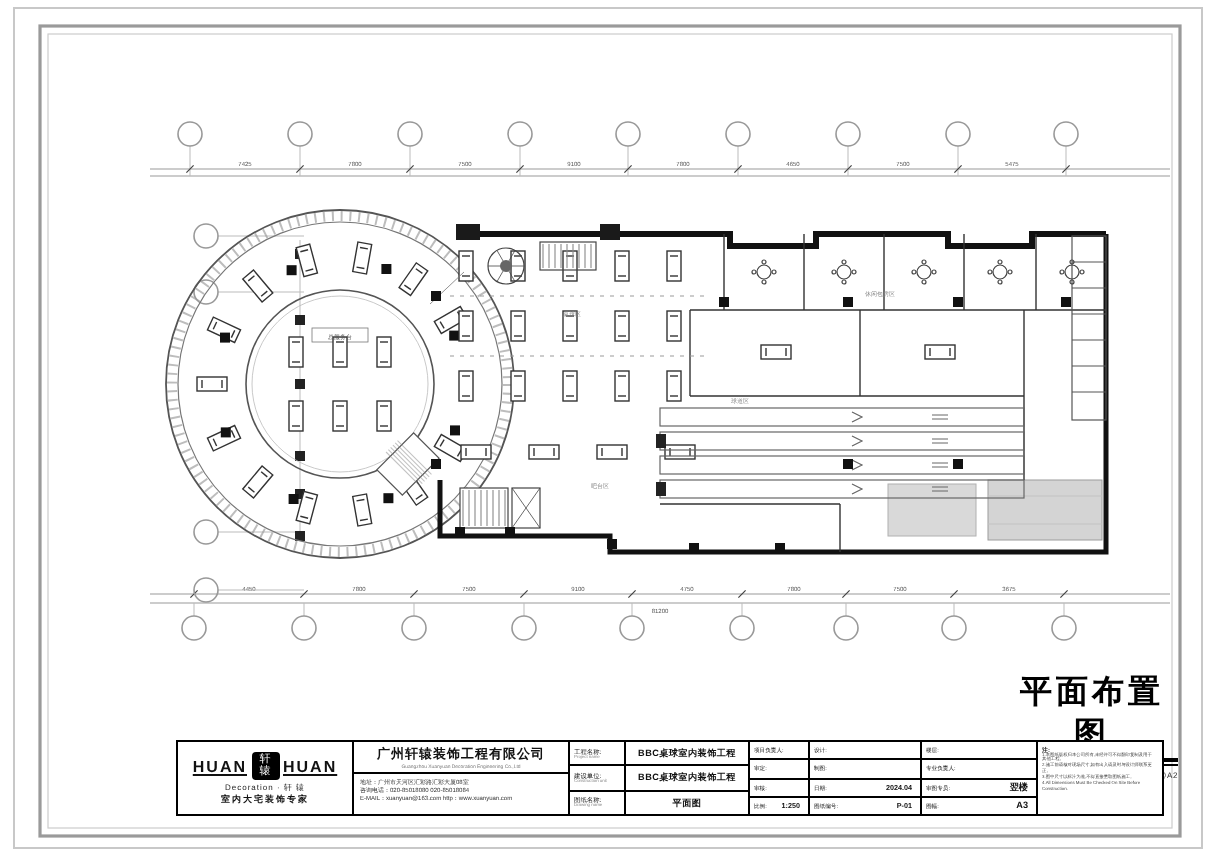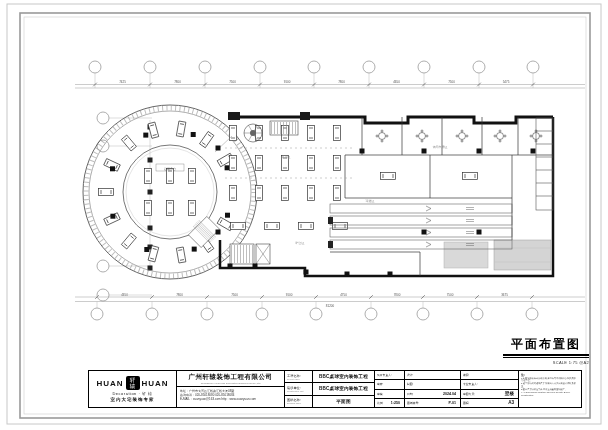--- a/index.html
+++ b/index.html
@@ -1,33 +1,33 @@
 <!DOCTYPE html>
 <html><head>
 <meta charset="utf-8">
 <style>
   html,body{margin:0;padding:0;background:#f5f5f4;}
   #sheet{position:relative;width:608px;height:430px;background:#fff;overflow:hidden;
          font-family:"Liberation Sans",sans-serif;color:#111;}
   svg text{font-family:"Liberation Sans",sans-serif;}
   
   .dtitle{position:absolute;left:503px;top:336px;width:86px;text-align:center;}
-  .dtitle .t{font-size:12px;font-weight:bold;letter-spacing:2px;color:#000;
+  .dtitle .t{font-size:16px;font-weight:bold;letter-spacing:2px;color:#000;
              border-bottom:2.5px solid #000;padding-bottom:1px;}
   .dtitle .hr2{height:1px;background:#000;margin-top:1px;}
   .dtitle .s{font-size:4px;color:#333;text-align:right;margin-top:1.5px;letter-spacing:.3px;}
   
   .tblock{position:absolute;left:88px;top:370px;width:494px;height:38px;
           border:1.5px solid #000;box-sizing:border-box;display:flex;background:#fff;}
   .cell{border-right:1px solid #000;box-sizing:border-box;overflow:hidden;}
   .cell:last-child{border-right:none;}
   
   .logo{width:88px;display:flex;flex-direction:column;align-items:center;justify-content:center;}
   .logo-row{display:flex;align-items:center;gap:2px;}
-  .logo-en{font-size:8px;font-weight:bold;letter-spacing:1px;}
+  .logo-en{font-size:8px;font-weight:bold;letter-spacing:1px;text-decoration:underline;}
   .seal{width:14px;height:14px;background:#000;color:#fff;font-size:5.5px;line-height:6.5px;
         text-align:center;border-radius:2px;display:flex;flex-direction:column;justify-content:center;}
   .logo-tag{font-size:4px;margin-top:1px;color:#222;letter-spacing:.5px;}
   .logo-sub{font-size:4.5px;font-weight:bold;letter-spacing:1px;margin-top:.5px;}
   
   .comp{width:108px;display:flex;flex-direction:column;}
   .comp .hd{border-bottom:1px solid #000;text-align:center;padding:1.5px 2px;}
   .comp .nm{font-size:6.5px;font-weight:bold;letter-spacing:.5px;}
   .comp .en{font-size:2.6px;color:#777;transform:scale(.95);}
   .comp .bd{flex:1;padding:1.5px 3px;font-size:3px;color:#333;line-height:1.45;}

